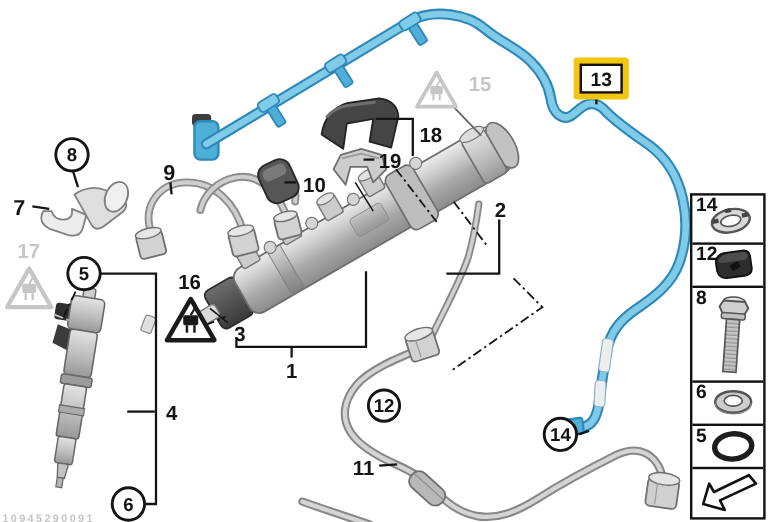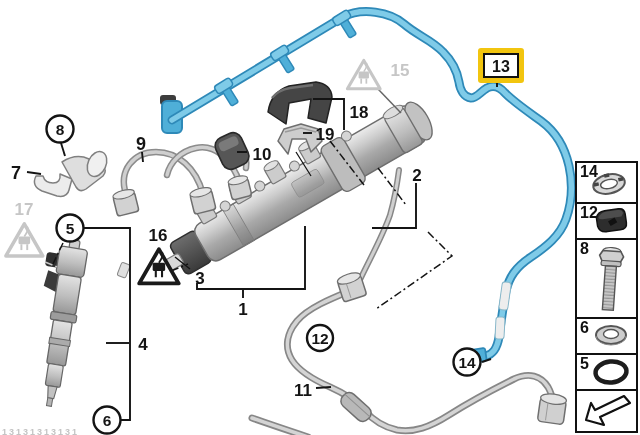--- a/index.html
+++ b/index.html
@@ -339,15 +339,15 @@
     </svg>
   </div>
   <div class="sb-item" style="flex:1">
     <svg width="52" height="36" viewBox="0 0 52 36">
       <polygon points="5,27 23,32 19,24 49,10 43,3 14,17 10,10" fill="#fff" stroke="#111" stroke-width="2.2" stroke-linejoin="round"></polygon>
       <line x1="19" y1="24" x2="47" y2="11" stroke="#111" stroke-width="1"></line>
     </svg>
   </div>
 </div>
 
-<div class="watermark">13131313131</div>
+<div class="watermark">10945290091</div>
 
 </div>
 
 </body></html>

